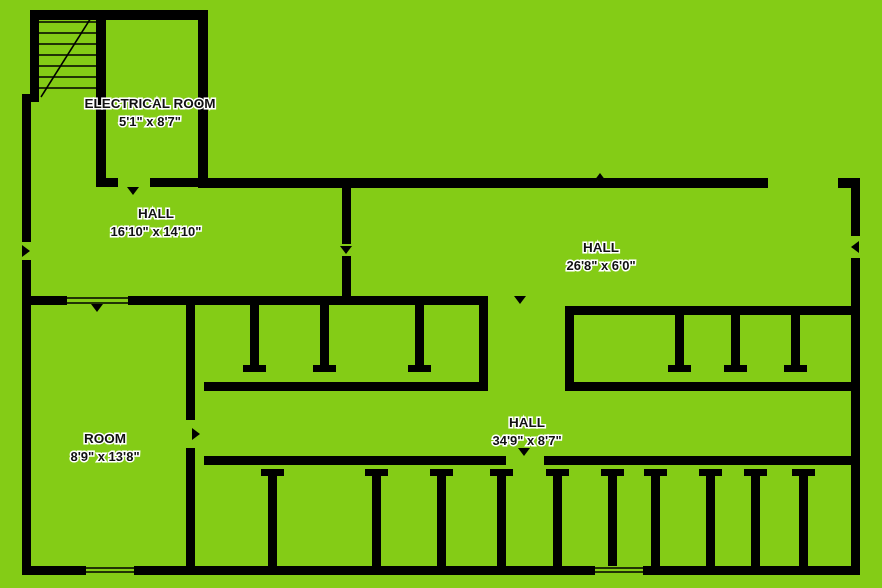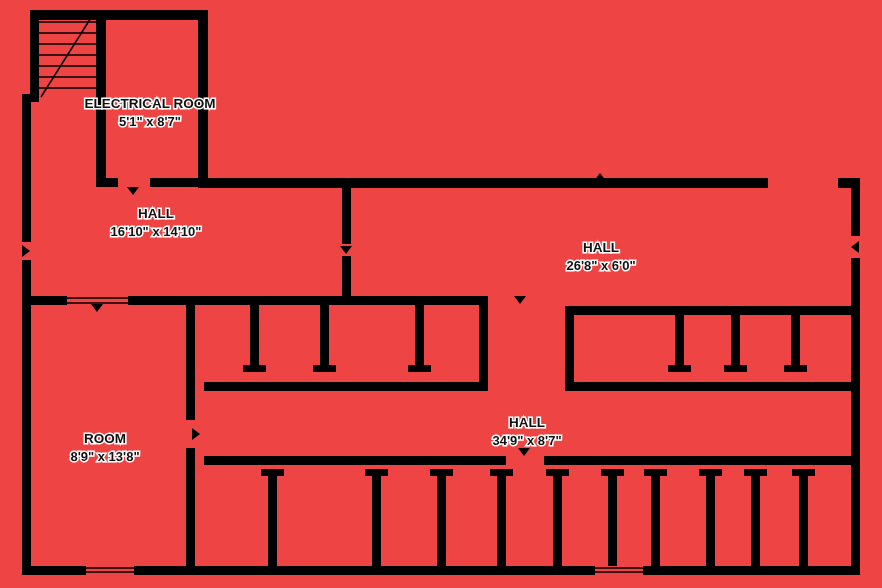--- a/index.html
+++ b/index.html
@@ -4,21 +4,21 @@
 <style>
   html, body {
     margin: 0;
     padding: 0;
     background: #ffffff;
   }
   .canvas {
     position: relative;
     width: 882px;
     height: 588px;
-    background: #ef4444;
+    background: #84cc16;
     overflow: hidden;
   }
   svg { display: block; }
   .wall { fill: #000000; }
   .thin { stroke: #000000; stroke-width: 1.5; fill: none; }
   .marker { fill: #000000; }
   .room-name {
     font-family: "Liberation Sans", sans-serif;
     font-size: 13.5px;
     font-weight: 600;

